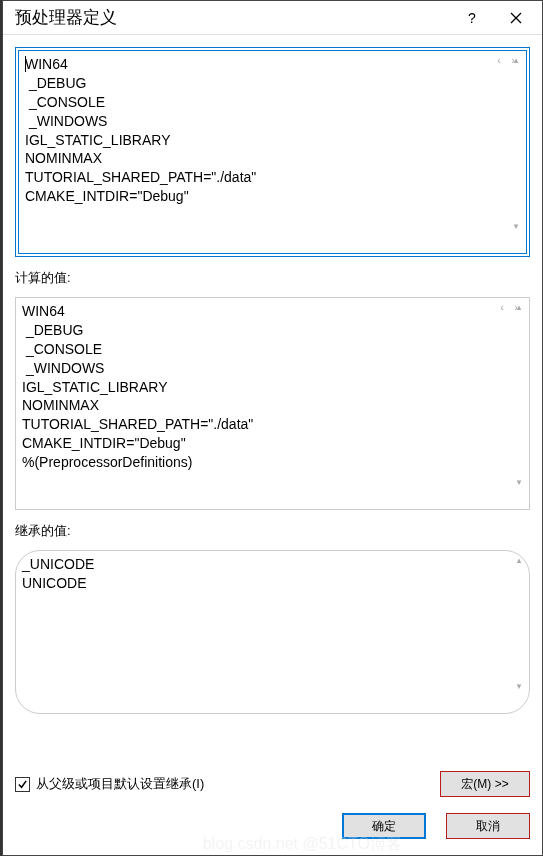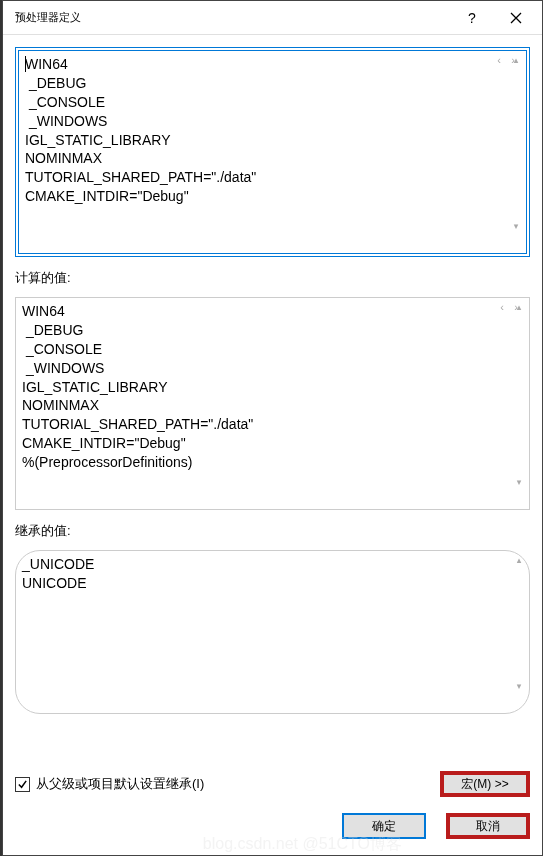--- a/index.html
+++ b/index.html
@@ -24,21 +24,21 @@
     .titlebar {
       height: 34px;
       display: flex;
       align-items: center;
       padding: 0 10px 0 12px;
       background: #fff;
       border-bottom: 1px solid #e0e0e0;
     }
     .titlebar-title {
       flex: 1;
-      font-size: 11px;
+      font-size: 17px;
       color: #000;
     }
     .titlebar-btns {
       display: flex;
       align-items: center;
       gap: 12px;
     }
     .help-icon, .close-icon {
       width: 32px;
       height: 28px;
@@ -148,21 +148,21 @@
     .checkbox svg { width: 11px; height: 11px; }
     .bottom-row {
       display: flex;
       justify-content: flex-end;
       gap: 20px;
       padding: 2px 0 6px 0;
     }
     .btn {
       min-width: 84px;
       height: 26px;
-      border: 4px solid #b91c1c;
+      border: 1px solid #b91c1c;
       background: #e1e1e1;
       display: flex;
       align-items: center;
       justify-content: center;
       font-size: 12px;
       color: #000;
       cursor: default;
       padding: 0 10px;
     }
     .btn.default { border: 2px solid #0078d7; }

